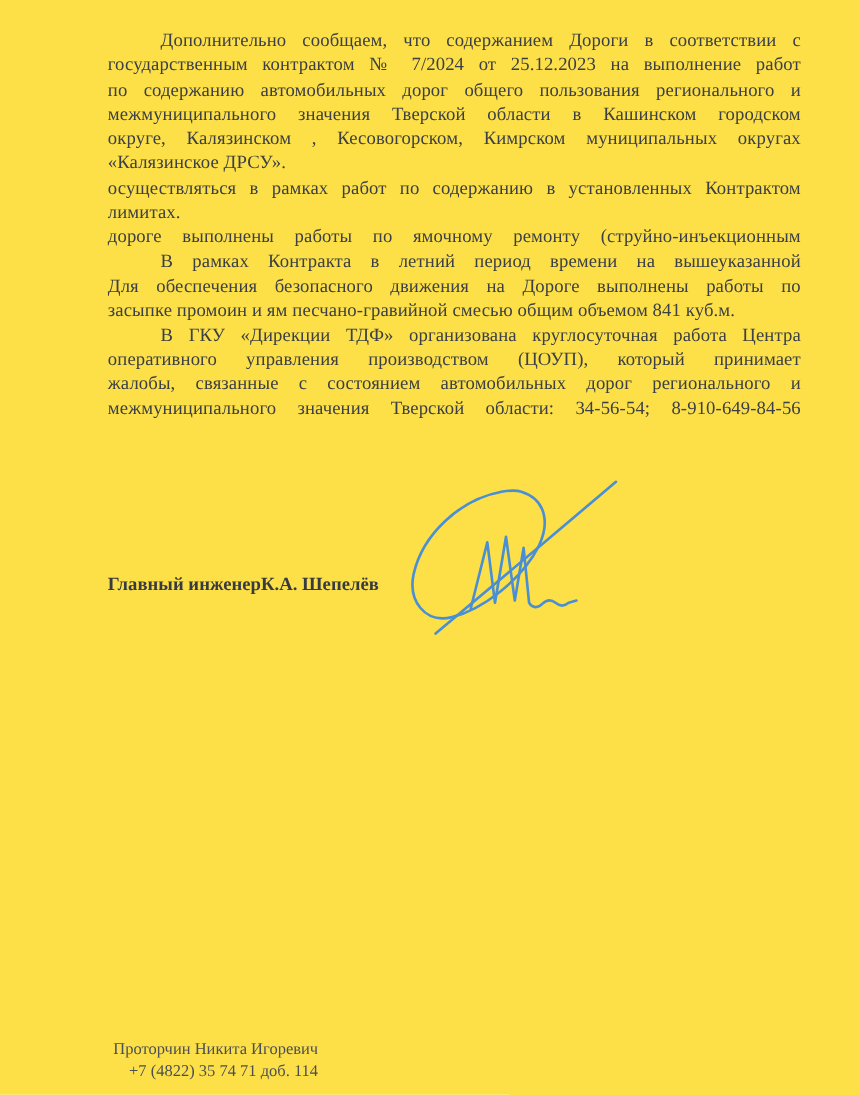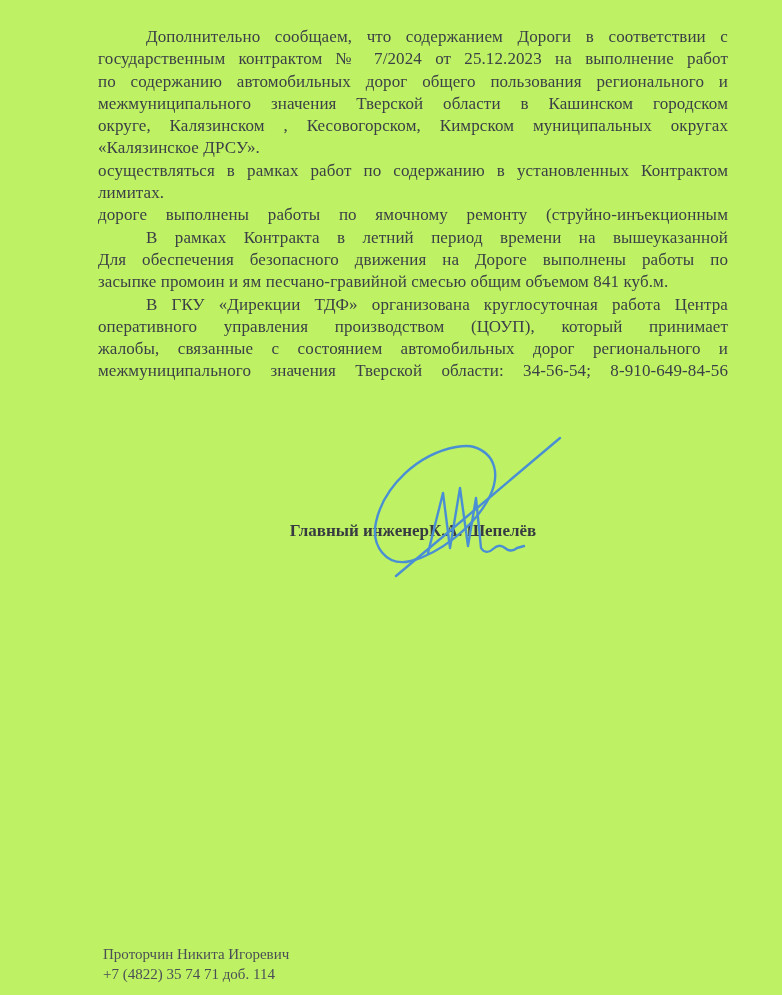--- a/index.html
+++ b/index.html
@@ -1,20 +1,20 @@
 <!DOCTYPE html>
 <html><head>
 <meta charset="utf-8">
 <style>
   html, body { margin: 0; padding: 0; }
   .page {
     position: relative;
     width: 782px;
     height: 995px;
-    background: #bef264;
+    background: #fde047;
     font-family: "Liberation Serif", serif;
     color: #3c4046;
     overflow: hidden;
   }
   .textblock {
     position: absolute;
     left: 98px;
     top: 26px;
     width: 630px;
     font-size: 17px;
@@ -28,21 +28,21 @@
     white-space: normal;
   }
   .ln.first { text-indent: 48px; }
   .ln.last  { text-align-last: left; }
   .sign-row {
     position: absolute;
     left: 98px;
     top: 521px;
     width: 630px;
     display: flex;
-    justify-content: center;
+    justify-content: flex-start;
     font-weight: bold;
     font-size: 17px;
     color: #373b41;
   }
   .signature-svg {
     position: absolute;
     left: 356px;
     top: 434px;
     width: 215px;
     height: 158px;
@@ -54,20 +54,21 @@
     stroke-linecap: round;
     stroke-linejoin: round;
   }
   .footer {
     position: absolute;
     left: 103px;
     top: 945px;
     font-size: 15px;
     line-height: 19.5px;
     color: #4b4f55;
+    text-align: right;
   }
 </style>
 </head>
 <body>
 
 <div class="page">
 
   <div class="textblock">
 
     <div class="para">

